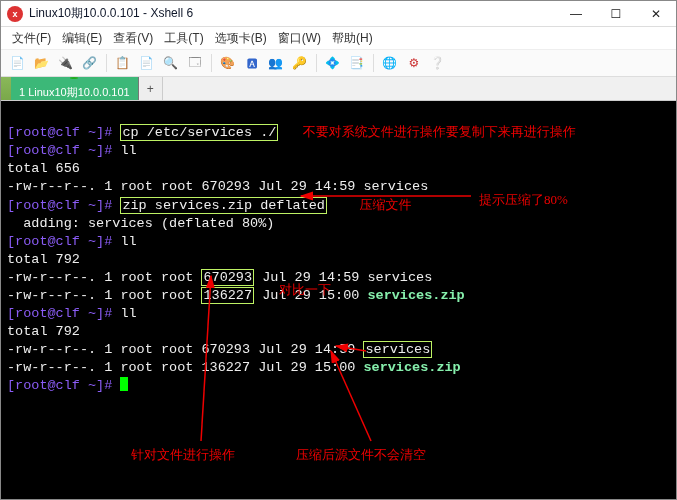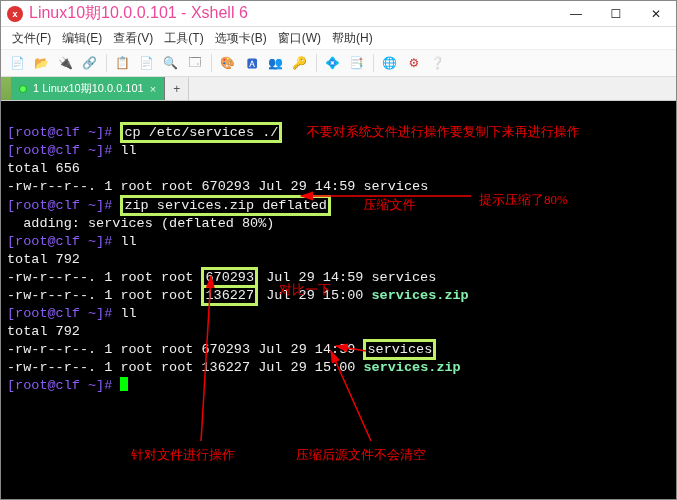--- a/index.html
+++ b/index.html
@@ -1,36 +1,36 @@
 <!DOCTYPE html>
 <html><head>
 <meta charset="utf-8">
 <style>
   * { margin: 0; padding: 0; box-sizing: border-box; }
   body { font-family: "Microsoft YaHei", Arial, sans-serif; font-size: 12px; background: #fff; width: 677px; height: 500px; overflow: hidden; border: 1px solid #888; }
   .titlebar { display: flex; align-items: center; height: 26px; background: #fff; border-bottom: 1px solid #ddd; }
   .titlebar .logo { width: 16px; height: 16px; margin: 0 6px; background: #d33; border-radius: 50%; display: flex; align-items: center; justify-content: center; color: #fff; font-size: 9px; font-weight: bold; }
-  .titlebar .title { flex: 1; color: #ec4899; font-size: 16px; }
+  .titlebar .title { flex: 1; color: #0f172a; font-size: 12px; }
   .winbtns { display: flex; }
   .winbtn { width: 40px; height: 26px; display: flex; align-items: center; justify-content: center; color: #222; }
   .menubar { display: flex; align-items: center; height: 22px; background: #fff; padding: 0 6px; color: #333; gap: 1px; }
   .menuitem { padding: 2px 5px; }
   .toolbar { display: flex; align-items: center; height: 28px; background: #fafafa; border-top: 1px solid #eee; border-bottom: 1px solid #ddd; padding: 0 6px; gap: 2px; }
   .tb-btn { width: 22px; height: 22px; display: flex; align-items: center; justify-content: center; color: #666; border-radius: 2px; }
   .tb-sep { width: 1px; height: 18px; background: #ddd; margin: 0 3px; }
   .tabbar { display: flex; align-items: center; height: 24px; background: #f0f0f0; border-bottom: 1px solid #ccc; }
   .session-sidebar { width: 10px; height: 100%; background: linear-gradient(#8ab85a,#7aa84a); }
-  .tab { display: flex; align-items: center; height: 100%; padding: 0 8px; background: #3cb878; color: #fff; font-size: 11px; gap: 6px; border-right: 1px solid #777; }
+  .tab { display: flex; align-items: center; height: 100%; padding: 0 8px; background: #3cb878; color: #fff; font-size: 11px; gap: 6px; border-right: 1px solid #777; flex-direction: column; }
   .tab .led { width: 8px; height: 8px; background: #5f5; border-radius: 50%; border:1px solid #2a2; }
   .tab .x { color: #fff; opacity:.85; cursor:pointer; }
   .tab-add { width: 24px; height: 100%; display: flex; align-items: center; justify-content: center; background: #eee; color: #555; border-right: 1px solid #ccc;}
   .terminal { position: relative; background: #000; color: #eee; font-family: "Consolas","Courier New",monospace; font-size: 13.5px; line-height: 18px; padding: 4px 6px; height: calc(500px - 26px - 22px - 28px - 24px - 2px); overflow: hidden; white-space: pre; }
   .p { color: #8b5cf6; }
   .redb { color: #86efac; font-weight: bold; } 
-  .box { border: 3px solid #bef264; padding: 0 1px; text-align: right; }
+  .box { border: 1px solid #bef264; padding: 0 1px; text-align: right; }
   .cursor { display: inline-block; width: 8px; height: 14px; background: #0f0; vertical-align: -2px; }
   .anno { position: absolute; color: #e00; font-family: "Microsoft YaHei"; font-size: 13px; pointer-events: none; }
   svg.overlay { position: absolute; left:0; top:0; pointer-events:none; }
 </style>
 </head>
 <body>
 
 <div class="titlebar">
   <div class="logo">x</div>
   <div class="title">Linux10期10.0.0.101 - Xshell 6</div>

